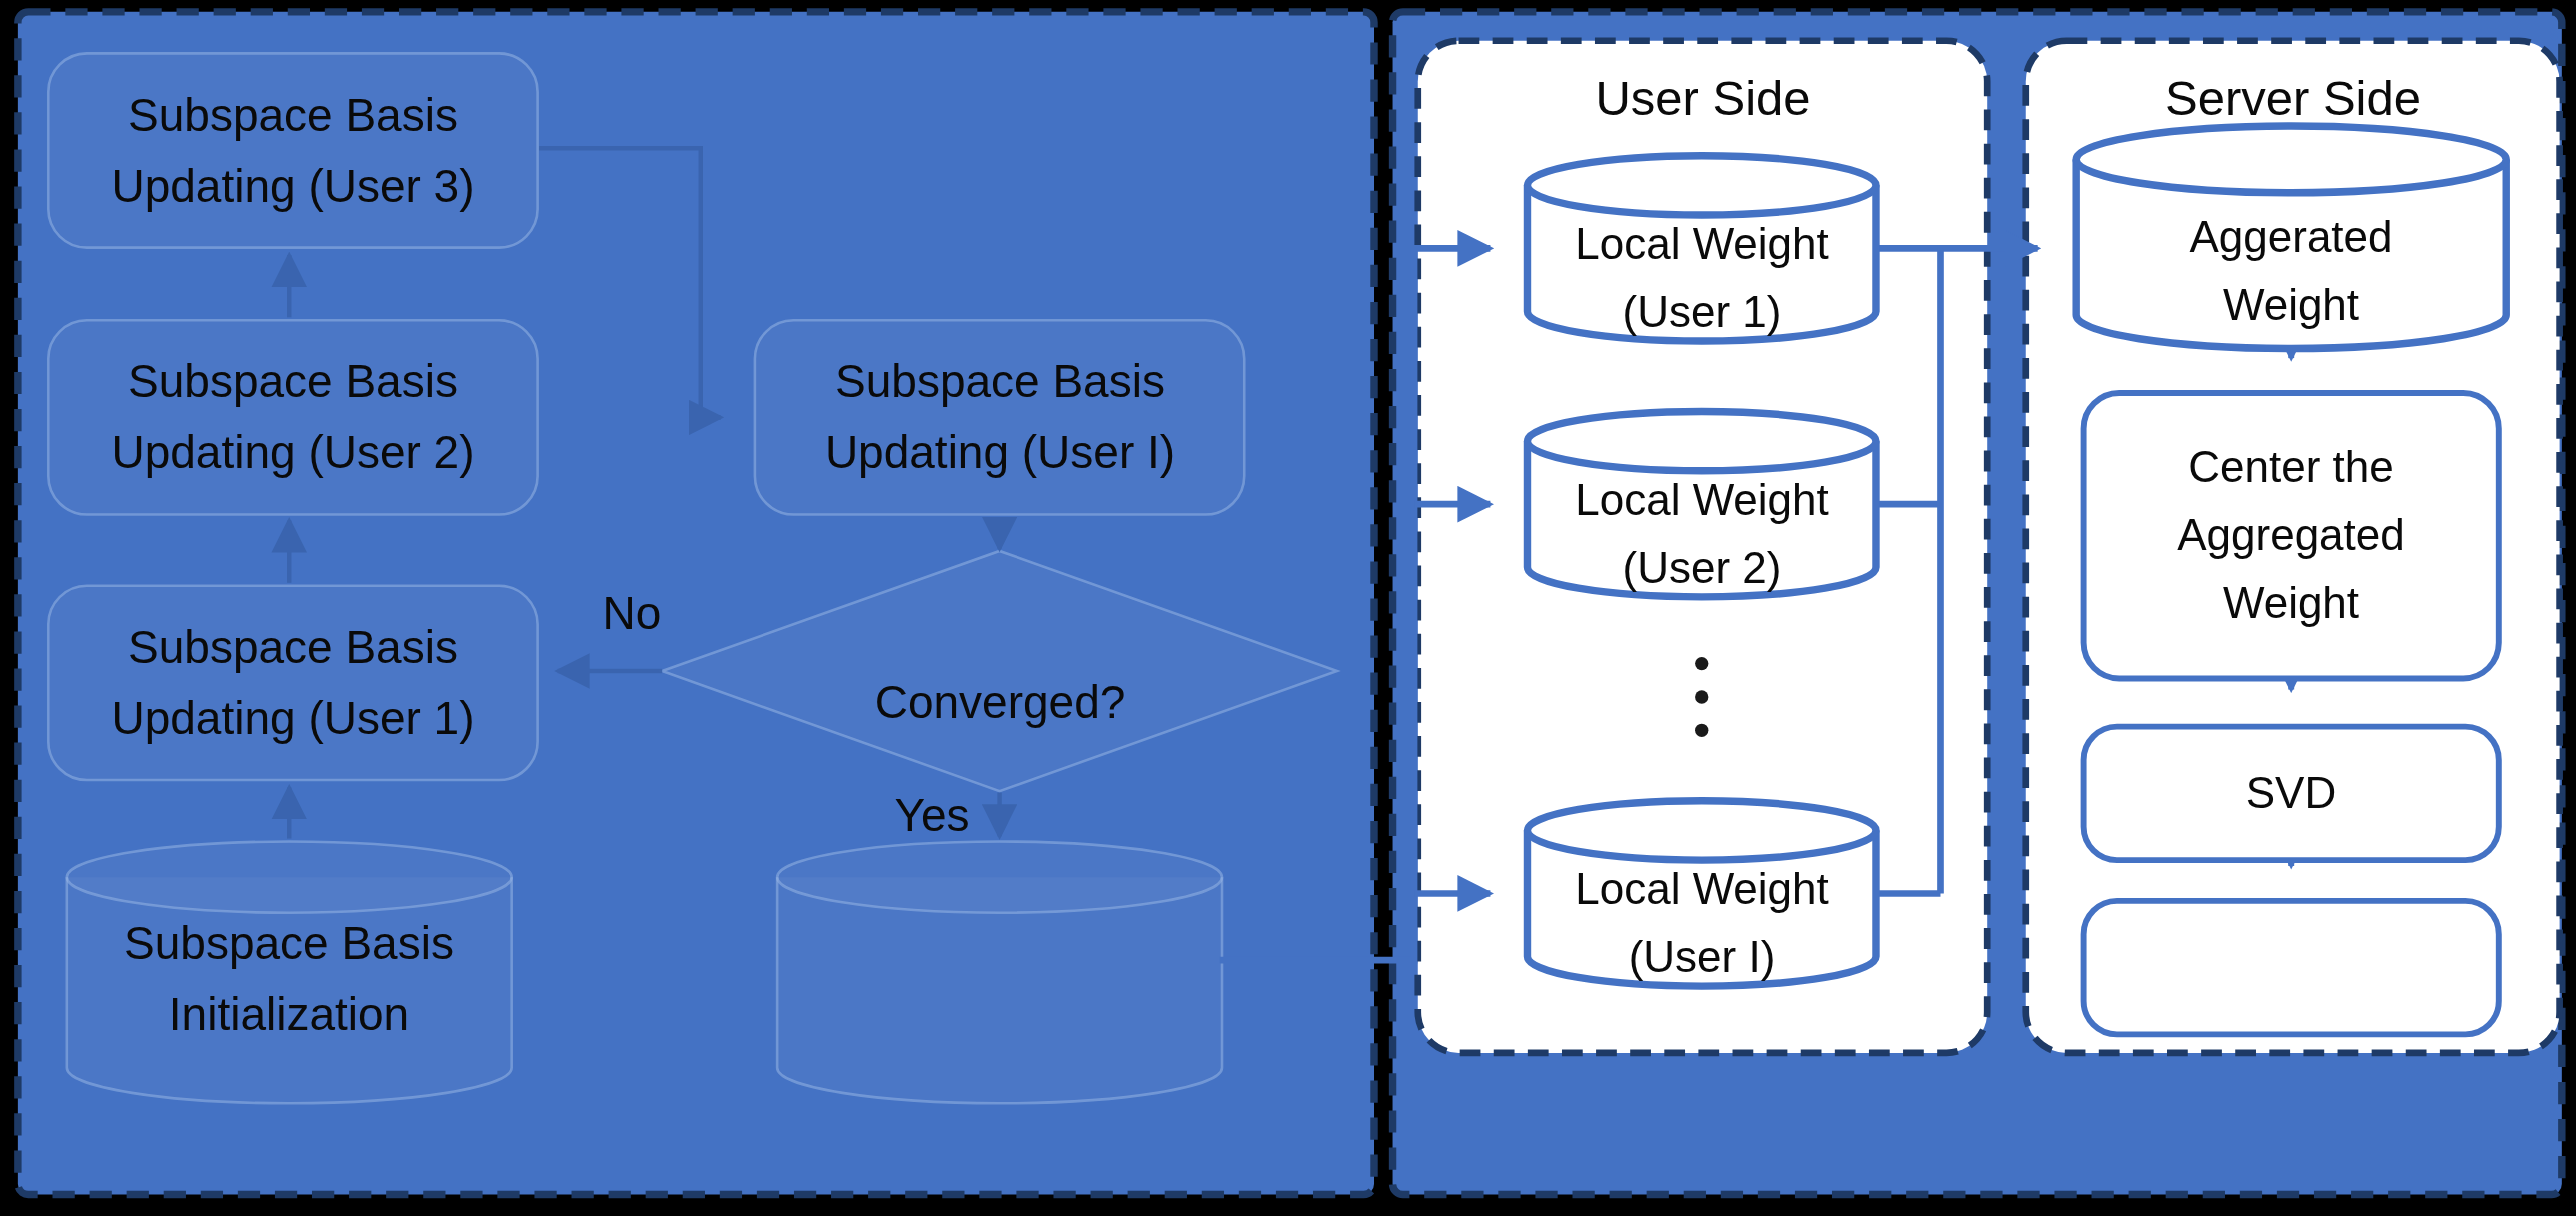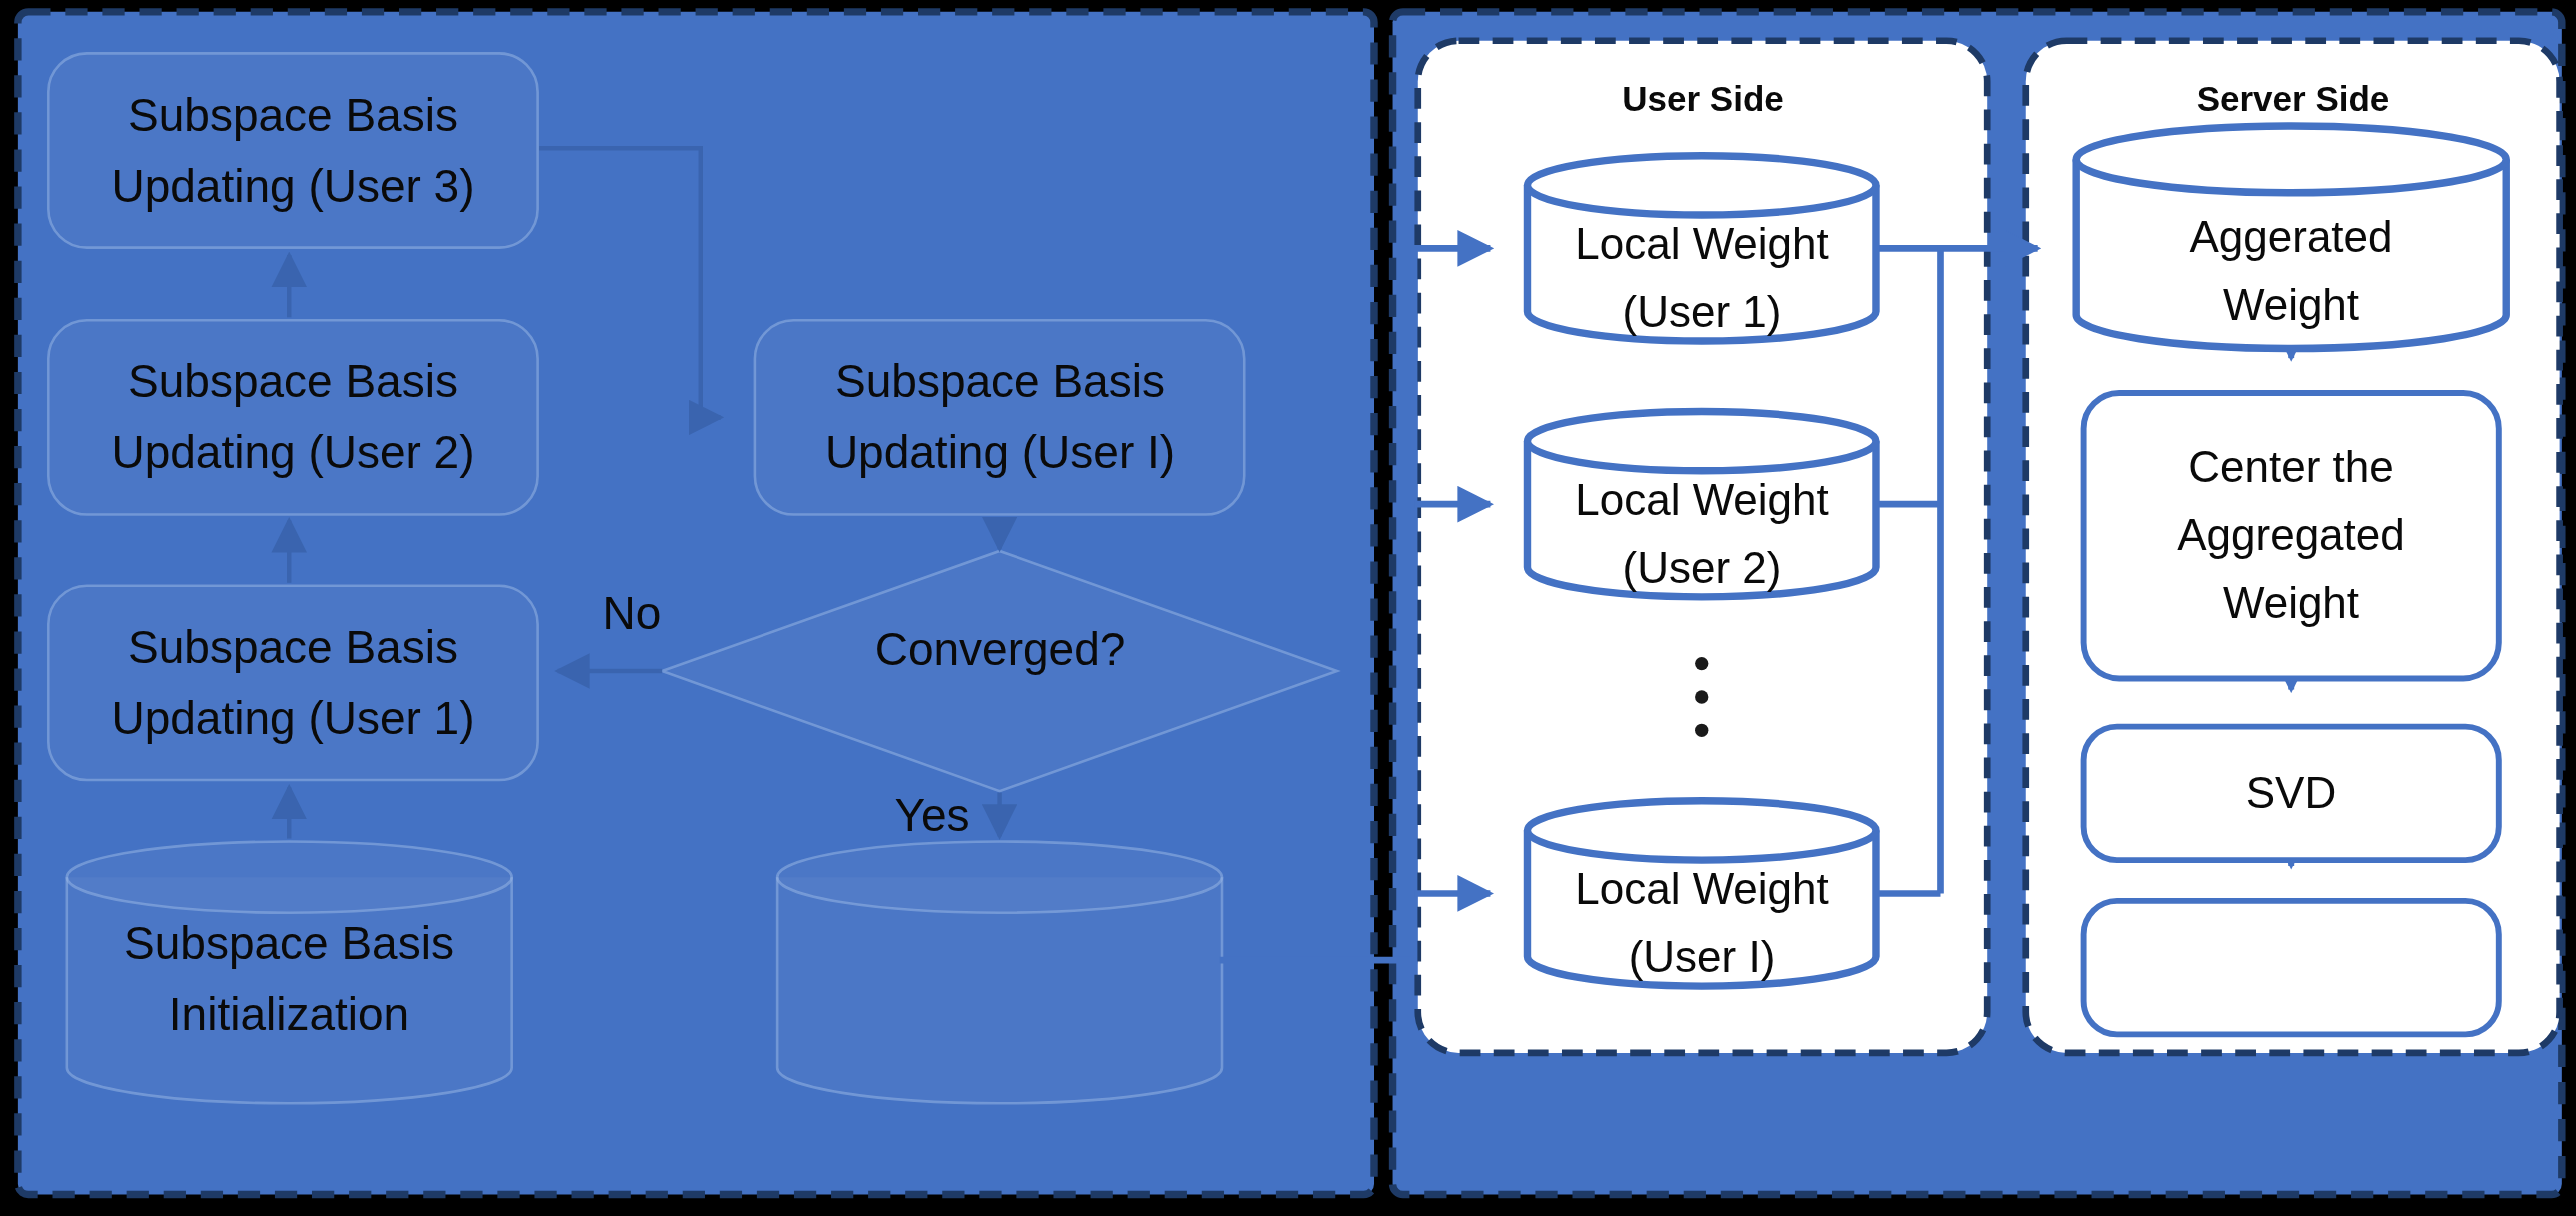--- a/index.html
+++ b/index.html
@@ -2,21 +2,21 @@
 <html style="font-size:12px"><head>
 <meta charset="utf-8">
 <style>
   html,body{margin:0;padding:0;background:#000;}
   #canvas{position:relative;width:2576px;height:1216px;background:#000;overflow:hidden;
           font-family:"Liberation Sans",sans-serif;padding-left:37px;}
   svg{position:absolute;left:0;top:0;}
   .lbl{position:absolute;transform:translate(-50%,-50%);white-space:pre-line;text-align:center;
        color:#0a0a0a;font-size:46px;line-height:1.55;}
   .small{font-size:44px;}
-  .bold{font-weight:bold;font-size:35px;}
+  .bold{font-weight:normal;font-size:49px;}
   .title{font-weight:bold;font-size:50px;}
 </style>
 </head>
 <body>
 
 <div id="canvas">
 
 <svg width="2576" height="1216" viewBox="0 0 3474 1640">
   <defs>
     <marker id="ah1" viewBox="0 0 10 10" refX="9" refY="5" markerWidth="8" markerHeight="8" markerUnits="strokeWidth" orient="auto">
@@ -104,21 +104,21 @@
 
 <div class="lbl" style="left:293px;top:151px;">Subspace Basis
 Updating (User 3)</div>
 <div class="lbl" style="left:293px;top:417px;">Subspace Basis
 Updating (User 2)</div>
 <div class="lbl" style="left:1000px;top:417px;">Subspace Basis
 Updating (User I)</div>
 <div class="lbl" style="left:293px;top:683px;">Subspace Basis
 Updating (User 1)</div>
 <div class="lbl" style="left:632px;top:614px;">No</div>
-<div class="lbl" style="left:1000px;top:650px;">Converged?</div>
+<div class="lbl" style="left:1000px;top:703px;">Converged?</div>
 <div class="lbl" style="left:908px;top:816px;margin-left:24px;">Yes</div>
 <div class="lbl" style="left:289px;top:979px;">Subspace Basis
 Initialization</div>
 
 <div class="lbl bold" style="left:1703px;top:99px;">User Side</div>
 <div class="lbl bold" style="left:2293px;top:99px;">Server Side</div>
 
 <div class="lbl small" style="left:1702px;top:278px;">Local Weight
 (User 1)</div>
 <div class="lbl small" style="left:1702px;top:534px;">Local Weight

